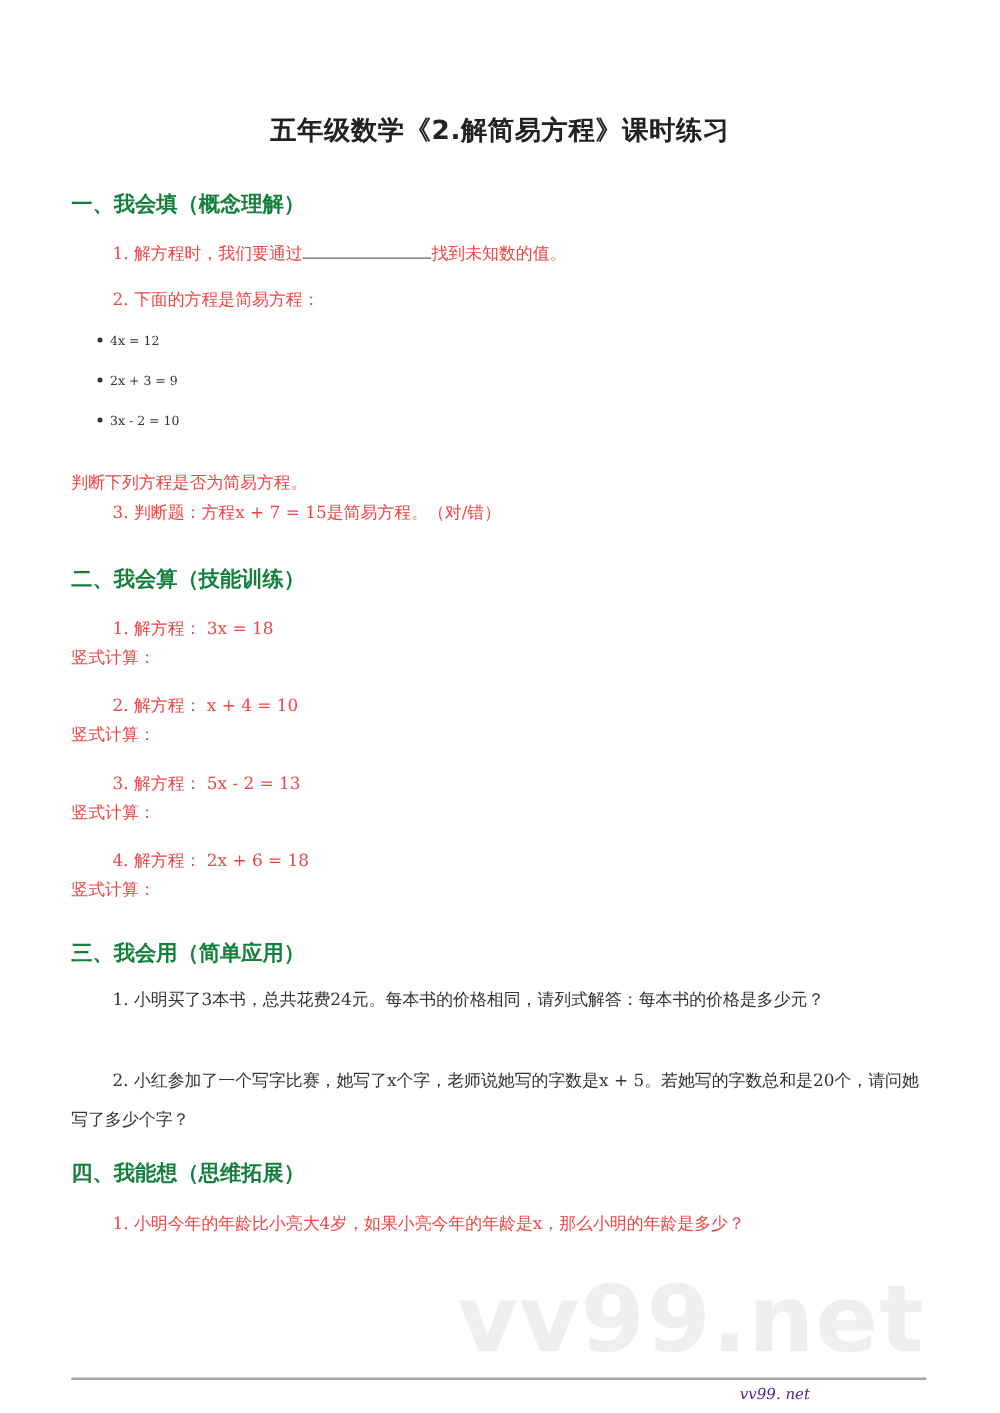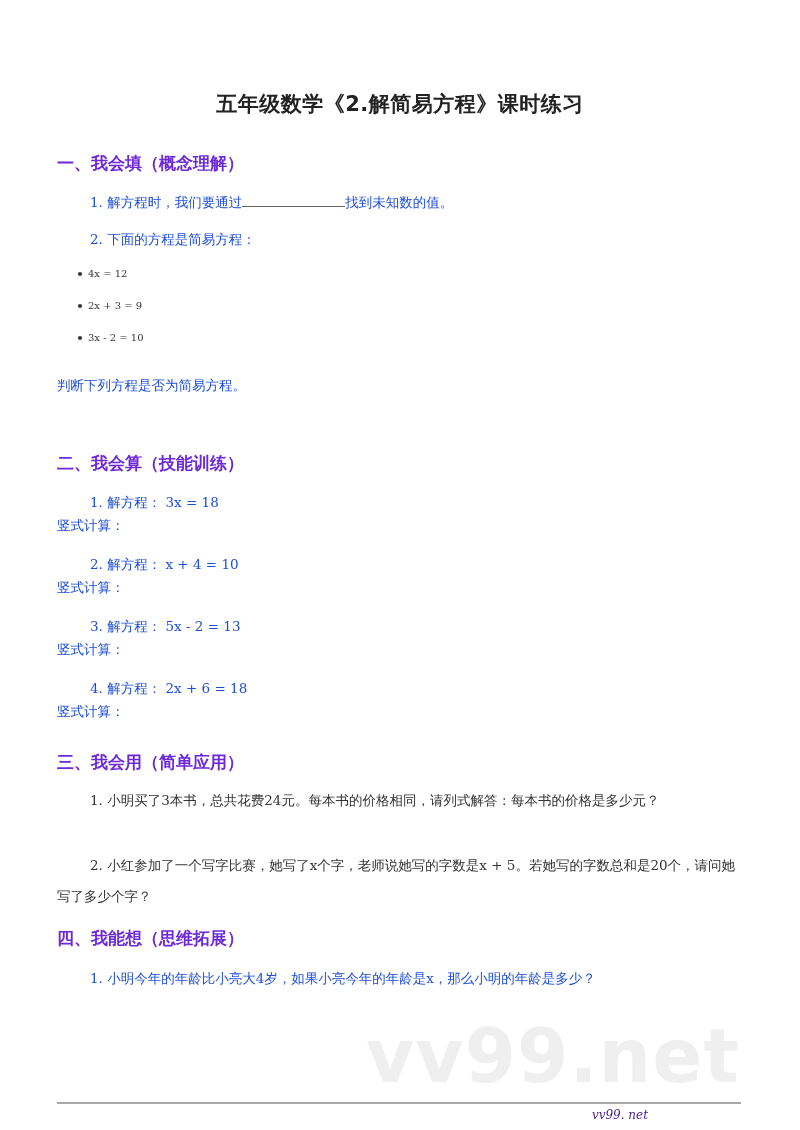--- a/index.html
+++ b/index.html
@@ -30,26 +30,26 @@
       font-weight: bold;
       color: #222;
       letter-spacing: 0.5px;
     }
     .h2 {
       position: absolute;
       left: 57px;
       font-family: "DejaVu Sans", "Liberation Sans", sans-serif;
       font-size: 17px;
       font-weight: bold;
-      color: #6d28d9;
+      color: #15803d;
     }
     .line {
       position: absolute;
       font-size: 13.5px;
-      color: #1d4ed8;
+      color: #ef4444;
       white-space: nowrap;
     }
     .indent { left: 90px; }
     .flush { left: 57px; }
     .bullet {
       position: absolute;
       left: 78px;
       font-size: 10px;
       color: #333;
     }
@@ -127,20 +127,21 @@
     <span class="dot"></span><span>4x = 12</span>
   </div>
   <div class="bullet" style="top:272px;">
     <span class="dot"></span><span>2x + 3 = 9</span>
   </div>
   <div class="bullet" style="top:304px;">
     <span class="dot"></span><span>3x - 2 = 10</span>
   </div>
 
   <div class="line flush" style="top:349px;">判断下列方程是否为简易方程。</div>
+  <div class="line indent" style="top:373px;">3.  判断题：方程x + 7 = 15是简易方程。（对/错）</div>
 
   <div class="h2" style="top:424px;">二、我会算（技能训练）</div>
 
   <div class="line indent" style="top:466px;">1.  解方程：  3x = 18</div>
   <div class="line flush" style="top:489px;">竖式计算：</div>
 
   <div class="line indent" style="top:528px;">2.  解方程：  x + 4 = 10</div>
   <div class="line flush" style="top:551px;">竖式计算：</div>
 
   <div class="line indent" style="top:590px;">3.  解方程：  5x - 2 = 13</div>

